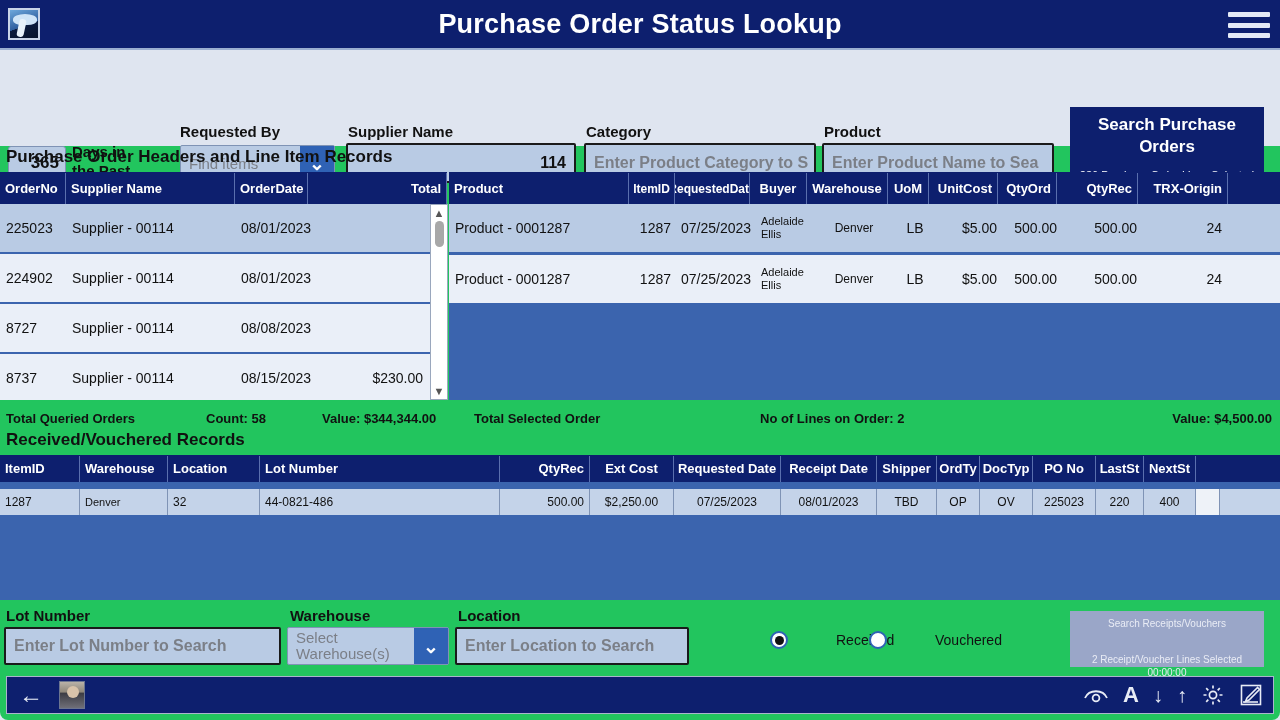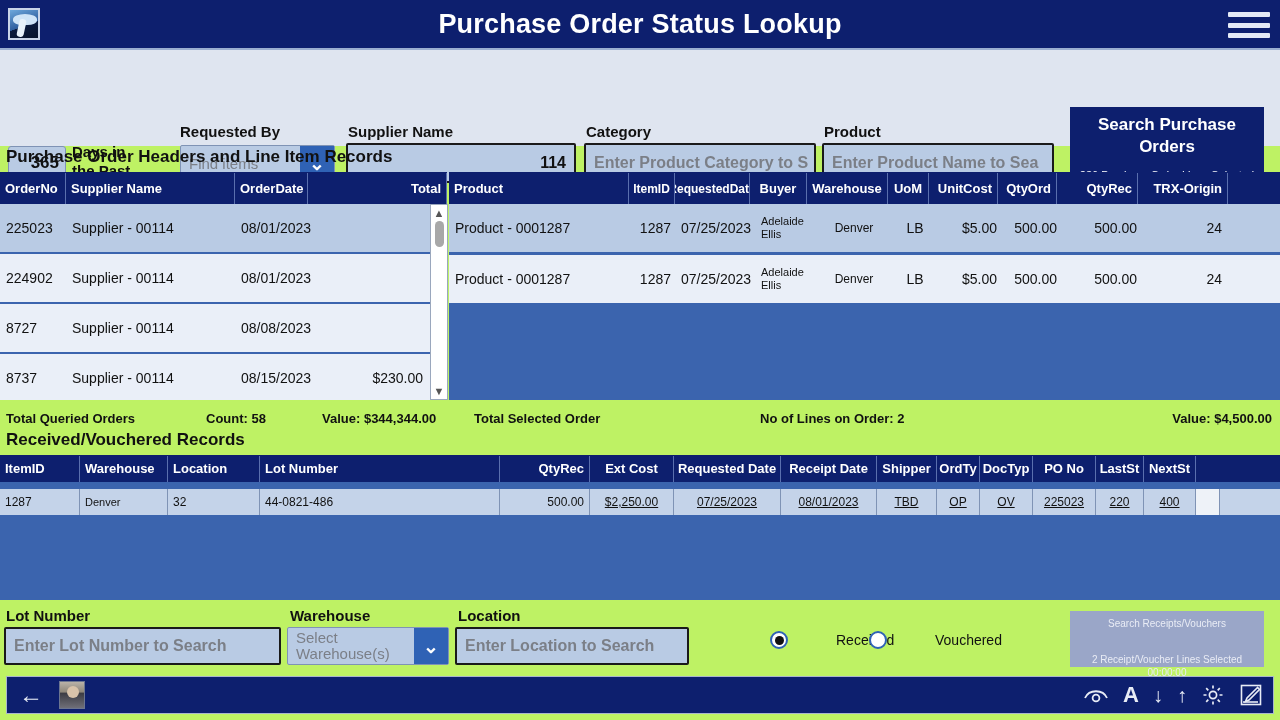--- a/index.html
+++ b/index.html
@@ -2,21 +2,21 @@
 <html><head>
 <meta charset="utf-8">
 <style>
   * { box-sizing: border-box; margin: 0; padding: 0; }
   html, body {
     width: 1280px; height: 720px;
     font-family: "Liberation Sans", sans-serif;
     background: #dfe5f0;
     overflow: hidden;
   }
-  #app { position: relative; width: 1280px; height: 720px; background: #bef264; }
+  #app { position: relative; width: 1280px; height: 720px; background: #22c55e; border-radius: 8px; }
 
   
   .titlebar {
     position: absolute; left: 0; top: 0; width: 1280px; height: 50px;
     background: #0d1f6e;
     border-bottom: 2px solid #9aaed0;
     display: flex; align-items: center;
   }
   .app-logo {
     width: 32px; height: 32px; margin-left: 8px;
@@ -125,21 +125,21 @@
   .sumline { position: absolute; left: 0; top: 411px; width: 1280px; height: 18px; }
   .sumline span { position: absolute; font-size: 13px; font-weight: 700; color: #111; white-space: nowrap; }
 
   
   .bgrid-row { display: flex; height: 26px; background: #c4d3e9; }
   .bgrid-row .bc {
     font-size: 12px; color: #111; display: flex; align-items: center; padding: 0 5px;
     border-right: 1px solid #7f93b5; overflow: hidden; white-space: nowrap;
   }
   .bgrid-row .bc.r { justify-content: flex-end; }
-  .bgrid-row .bc.c { justify-content: center; text-decoration: underline; }
+  .bgrid-row .bc.c { justify-content: center; }
 
   
   .radio-wrap { position: absolute; display: flex; align-items: center; gap: 40px; }
   .radio {
     width: 18px; height: 18px; border: 2px solid #2f62b5; border-radius: 50%;
     background: #fff; display: flex; align-items: center; justify-content: center; margin-right: 8px;
   }
   .radio.on:after { content: ""; width: 9px; height: 9px; background: #111; border-radius: 50%; }
   .radio-lbl { font-size: 14px; color: #111; }
 

